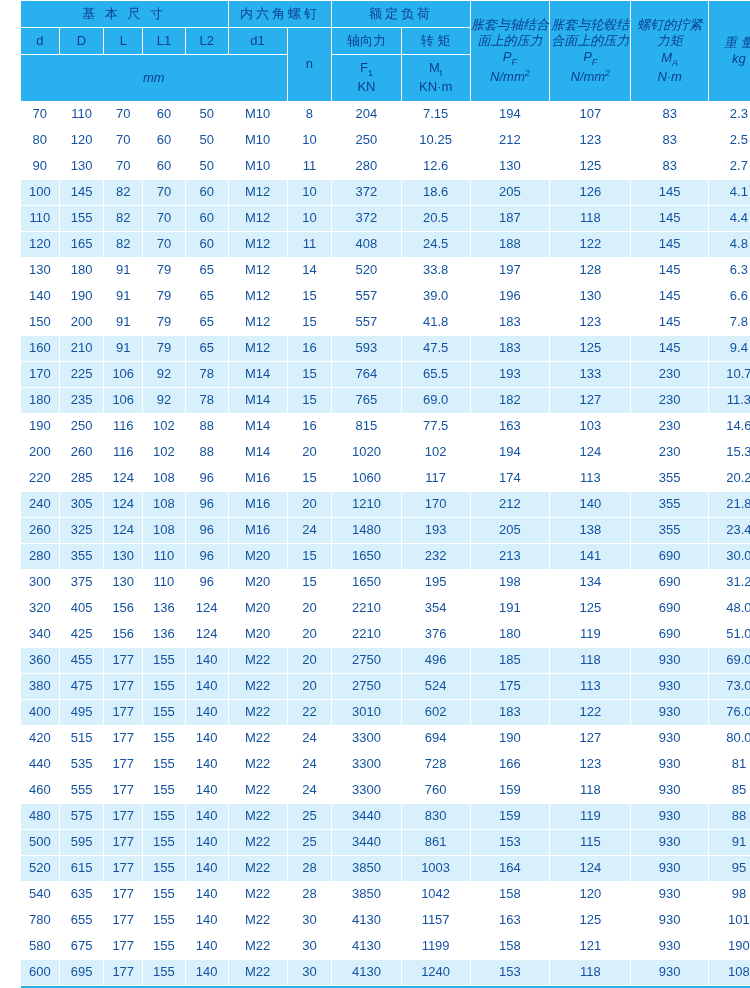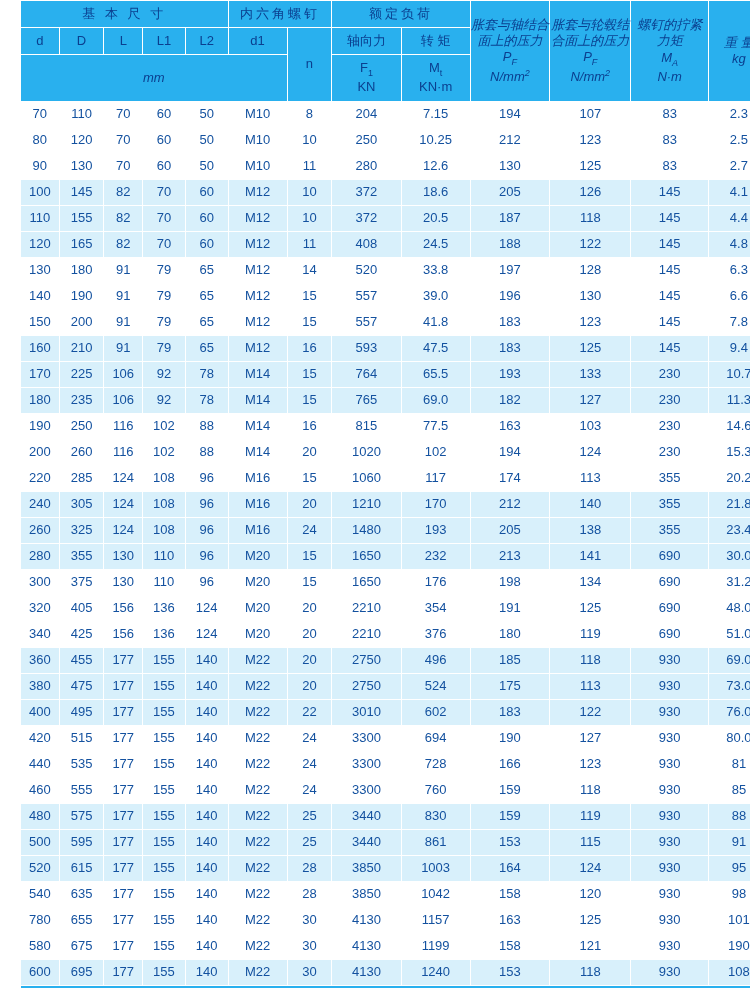--- a/index.html
+++ b/index.html
@@ -445,21 +445,21 @@
         </tr>
         <tr class="datarow band-a">
           <td>300</td>
           <td>375</td>
           <td>130</td>
           <td>110</td>
           <td>96</td>
           <td>M20</td>
           <td>15</td>
           <td>1650</td>
-          <td>176</td>
+          <td>195</td>
           <td>198</td>
           <td>134</td>
           <td>690</td>
           <td>31.2</td>
         </tr>
         <tr class="datarow band-a">
           <td>320</td>
           <td>405</td>
           <td>156</td>
           <td>136</td>

